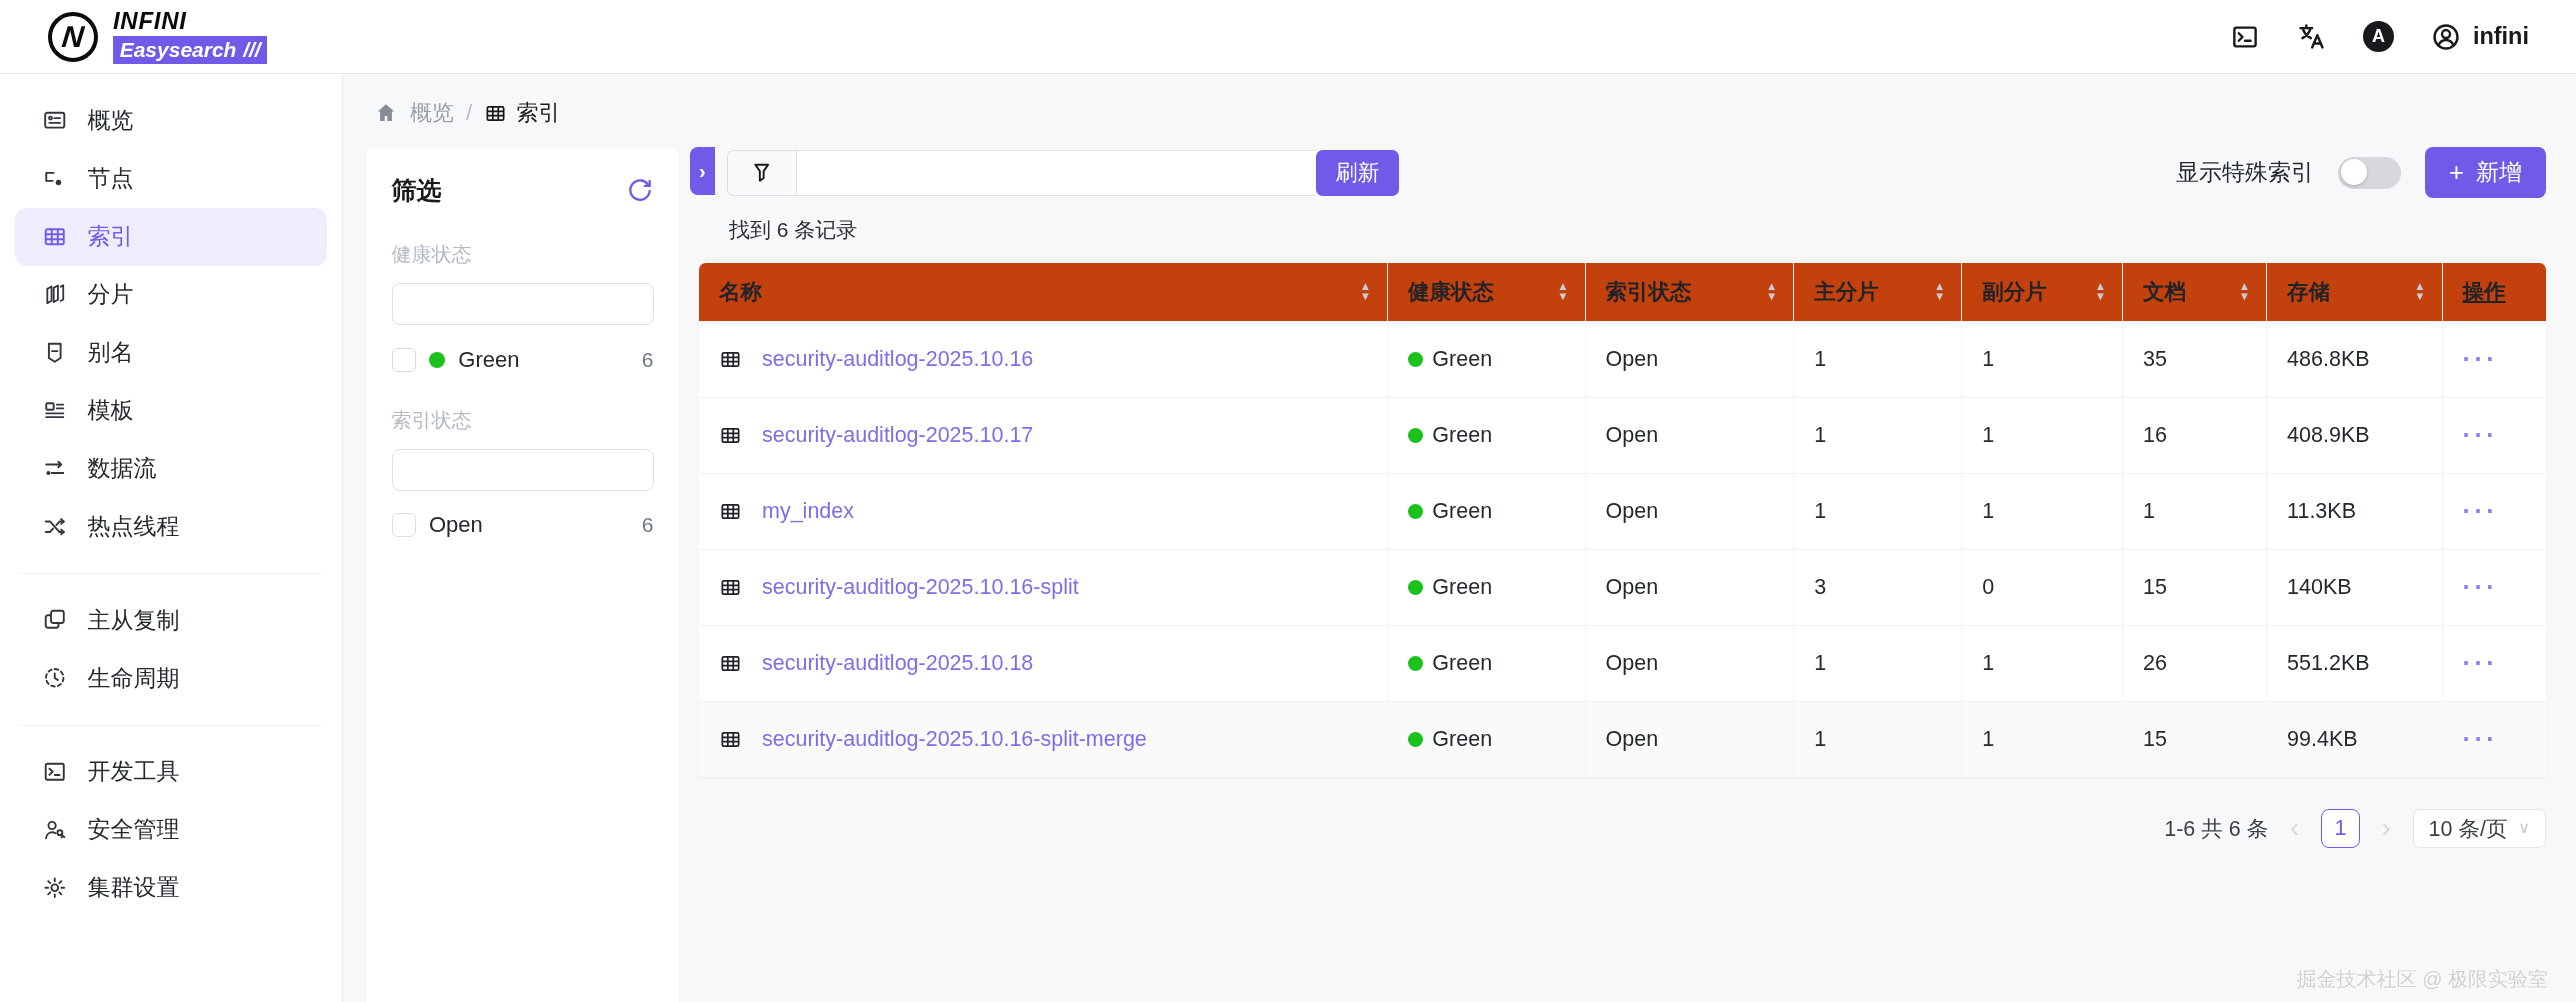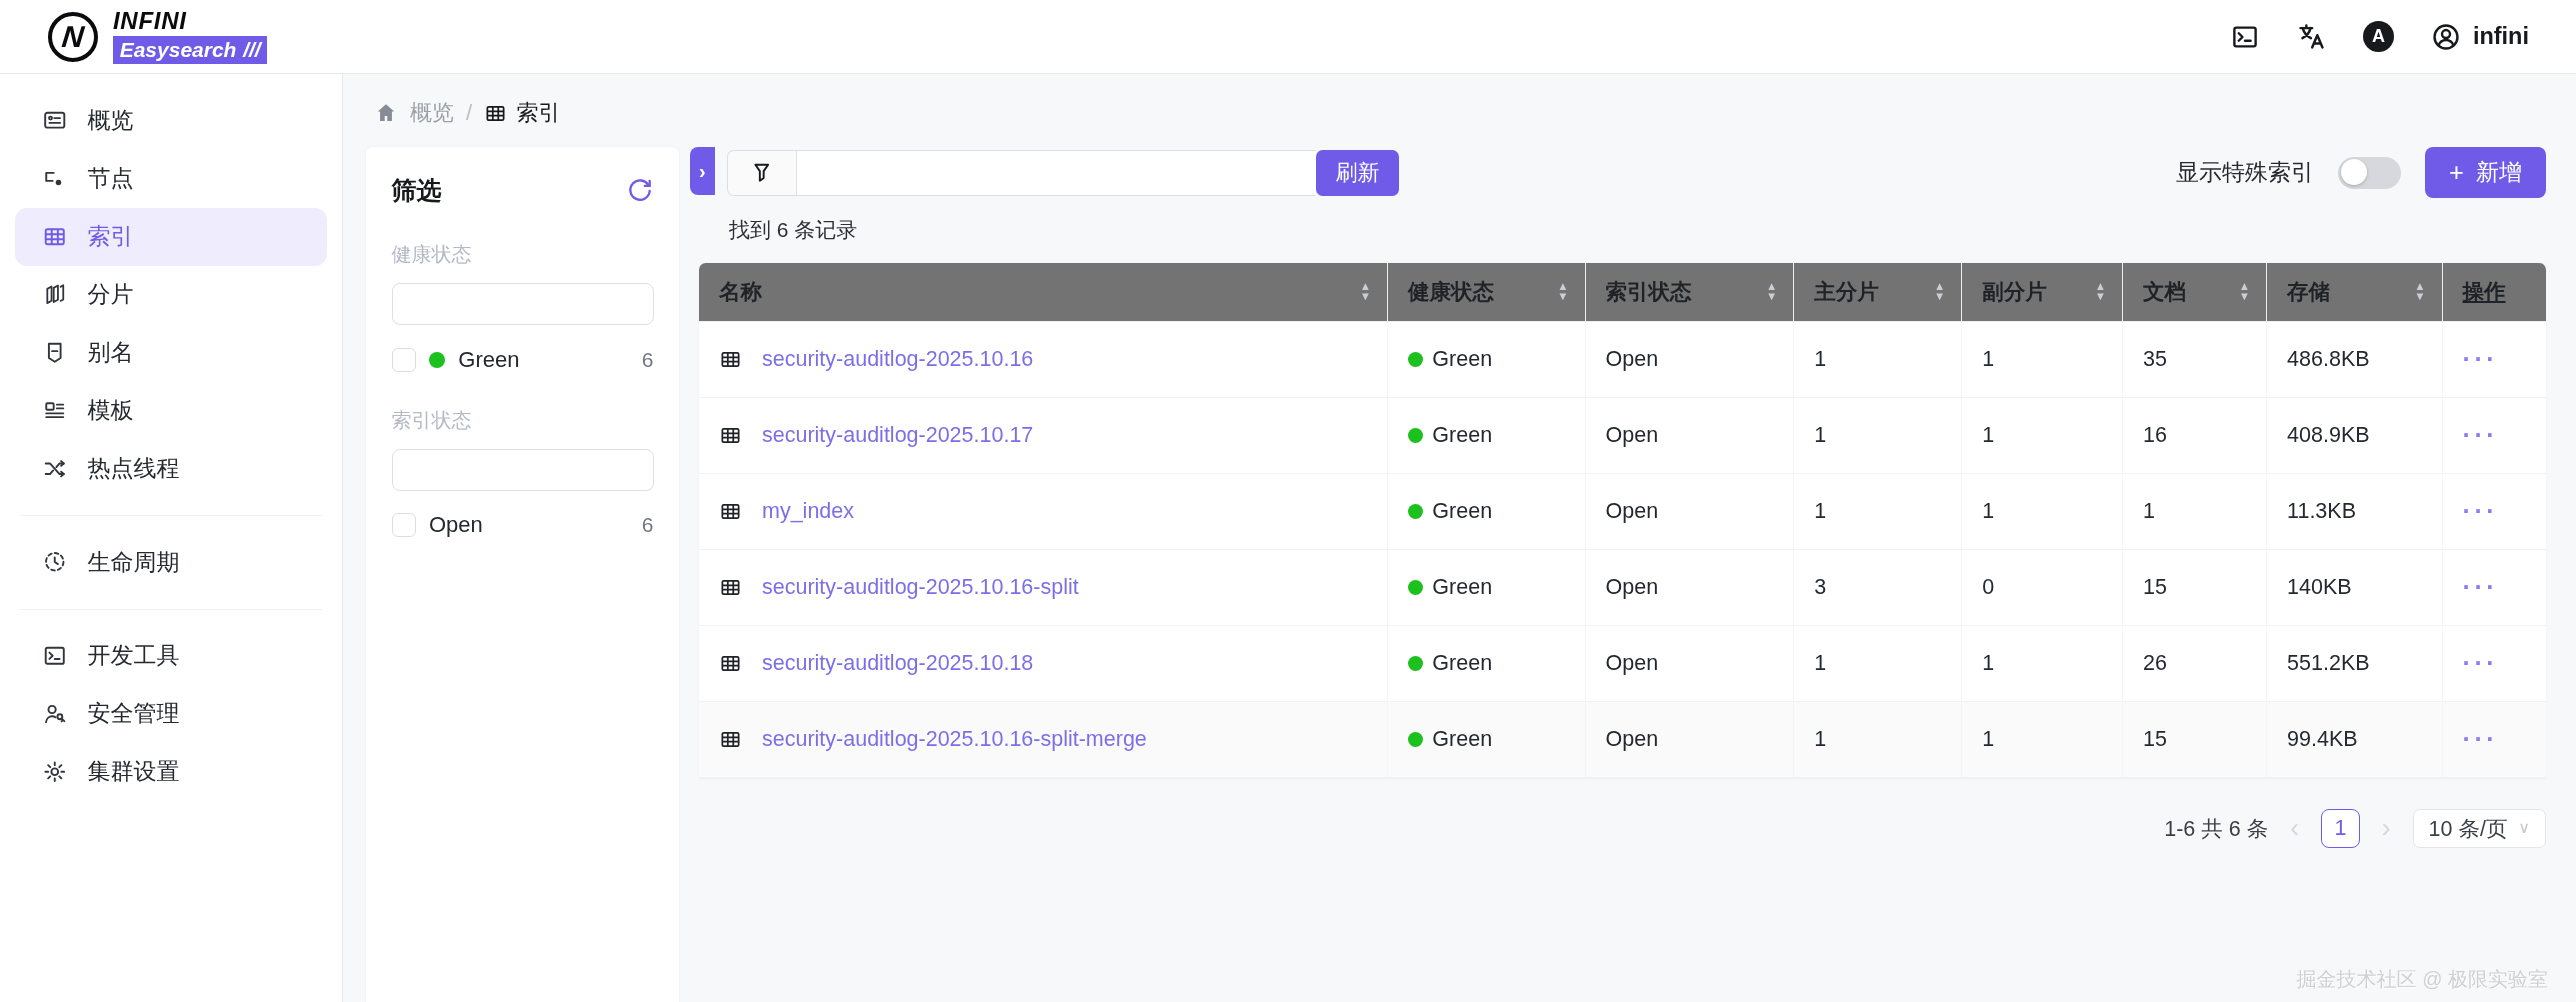--- a/index.html
+++ b/index.html
@@ -111,21 +111,21 @@
   .add-btn{
     height:51px;padding:0 24px;background:#6F5BE7;color:#ffffff;border:none;border-radius:8px;
     font-size:23px;display:flex;align-items:center;gap:12px;cursor:pointer;font-family:inherit;
   }
   .add-plus{font-size:25.5px;font-weight:400;line-height:1;}
   .found-text{margin-top:17.5px;font-size:21px;color:#2b2f36;margin-left:30px;}
   
   .idx-table{margin-top:19px;width:100%;border-collapse:separate;border-spacing:0;background:#fff;
     border-radius:6.7px 6.7px 0 0;box-shadow:0 0.7px 2.7px rgba(20,24,40,.04);}
   .idx-table th{
-    background:#737373;height:59px;font-size:21.5px;font-weight:700;color:#1f2328;text-align:left;
+    background:#c2410c;height:59px;font-size:21.5px;font-weight:700;color:#1f2328;text-align:left;
     padding:0 16px 0 20px;border-bottom:0.7px solid #edeff2;border-right:0.7px solid #edeff2;
   }
   .idx-table th:last-child{border-right:none;text-decoration:underline;}
   .idx-table th:first-child{border-radius:6.7px 0 0 0;}
   .idx-table th:last-child{border-radius:0 6.7px 0 0;}
   .th-inner{display:flex;align-items:center;}
   .sorter{margin-left:auto;display:flex;flex-direction:column;gap:1.3px;color:#c9ced7;font-size:11.4px;line-height:.8;cursor:pointer;}
   .idx-table td{
     height:76px;font-size:21.5px;color:#24292f;padding:0 16px 0 20px;
     border-bottom:0.7px solid #f1f2f4;border-right:0.7px solid #f4f5f7;background:#fff;
@@ -254,29 +254,48 @@
         <svg width="25.5" height="25.5" viewBox="0 0 24 24" fill="none" stroke-width="1.8" stroke-linecap="round" stroke-linejoin="round">
           <rect x="4" y="5" width="7" height="6" rx="1"></rect>
             <path d="M14 6.2h6M14 9.8h6M4 14.5h16M4 18h16"></path>
         </svg>
       </span>
       <span>模板</span>
     </div>
     <div class="menu-item">
       <span class="mi-icon">
         <svg width="25.5" height="25.5" viewBox="0 0 24 24" fill="none" stroke-width="1.8" stroke-linecap="round" stroke-linejoin="round">
+          <path d="M4 8h14M18 8l-2.6-2.6M18 8l-2.6 2.6"></path>
+            <circle cx="6" cy="16" r="1.9" fill="currentColor" stroke="none"></circle>
+            <path d="M9 16h11"></path>
+        </svg>
+      </span>
+      <span>数据流</span>
+    </div>
+    <div class="menu-item">
+      <span class="mi-icon">
+        <svg width="25.5" height="25.5" viewBox="0 0 24 24" fill="none" stroke-width="1.8" stroke-linecap="round" stroke-linejoin="round">
           <path d="M3.5 7h4l9 10h4M20.5 7h-4l-3 3.4M3.5 17h4l3-3.4"></path>
             <path d="M18 4.8L20.5 7 18 9.2M18 14.8L20.5 17 18 19.2"></path>
         </svg>
       </span>
       <span>热点线程</span>
     </div>
 
     <div class="menu-divider"></div>
 
+    <div class="menu-item">
+      <span class="mi-icon">
+        <svg width="25.5" height="25.5" viewBox="0 0 24 24" fill="none" stroke-width="1.8" stroke-linecap="round" stroke-linejoin="round">
+          <rect x="8.5" y="3.5" width="12" height="11.5" rx="2"></rect>
+            <path d="M15.5 15v2.5a2 2 0 0 1-2 2h-8a2 2 0 0 1-2-2V9.8a2 2 0 0 1 2-2h2.5"></path>
+        </svg>
+      </span>
+      <span>主从复制</span>
+    </div>
     <div class="menu-item">
       <span class="mi-icon">
         <svg width="25.5" height="25.5" viewBox="0 0 24 24" fill="none" stroke-width="1.8" stroke-linecap="round" stroke-linejoin="round">
           <circle cx="12" cy="12" r="8.2" stroke-dasharray="3.4 3"></circle>
             <path d="M12 8v4.2l3 2"></path>
         </svg>
       </span>
       <span>生命周期</span>
     </div>
 

